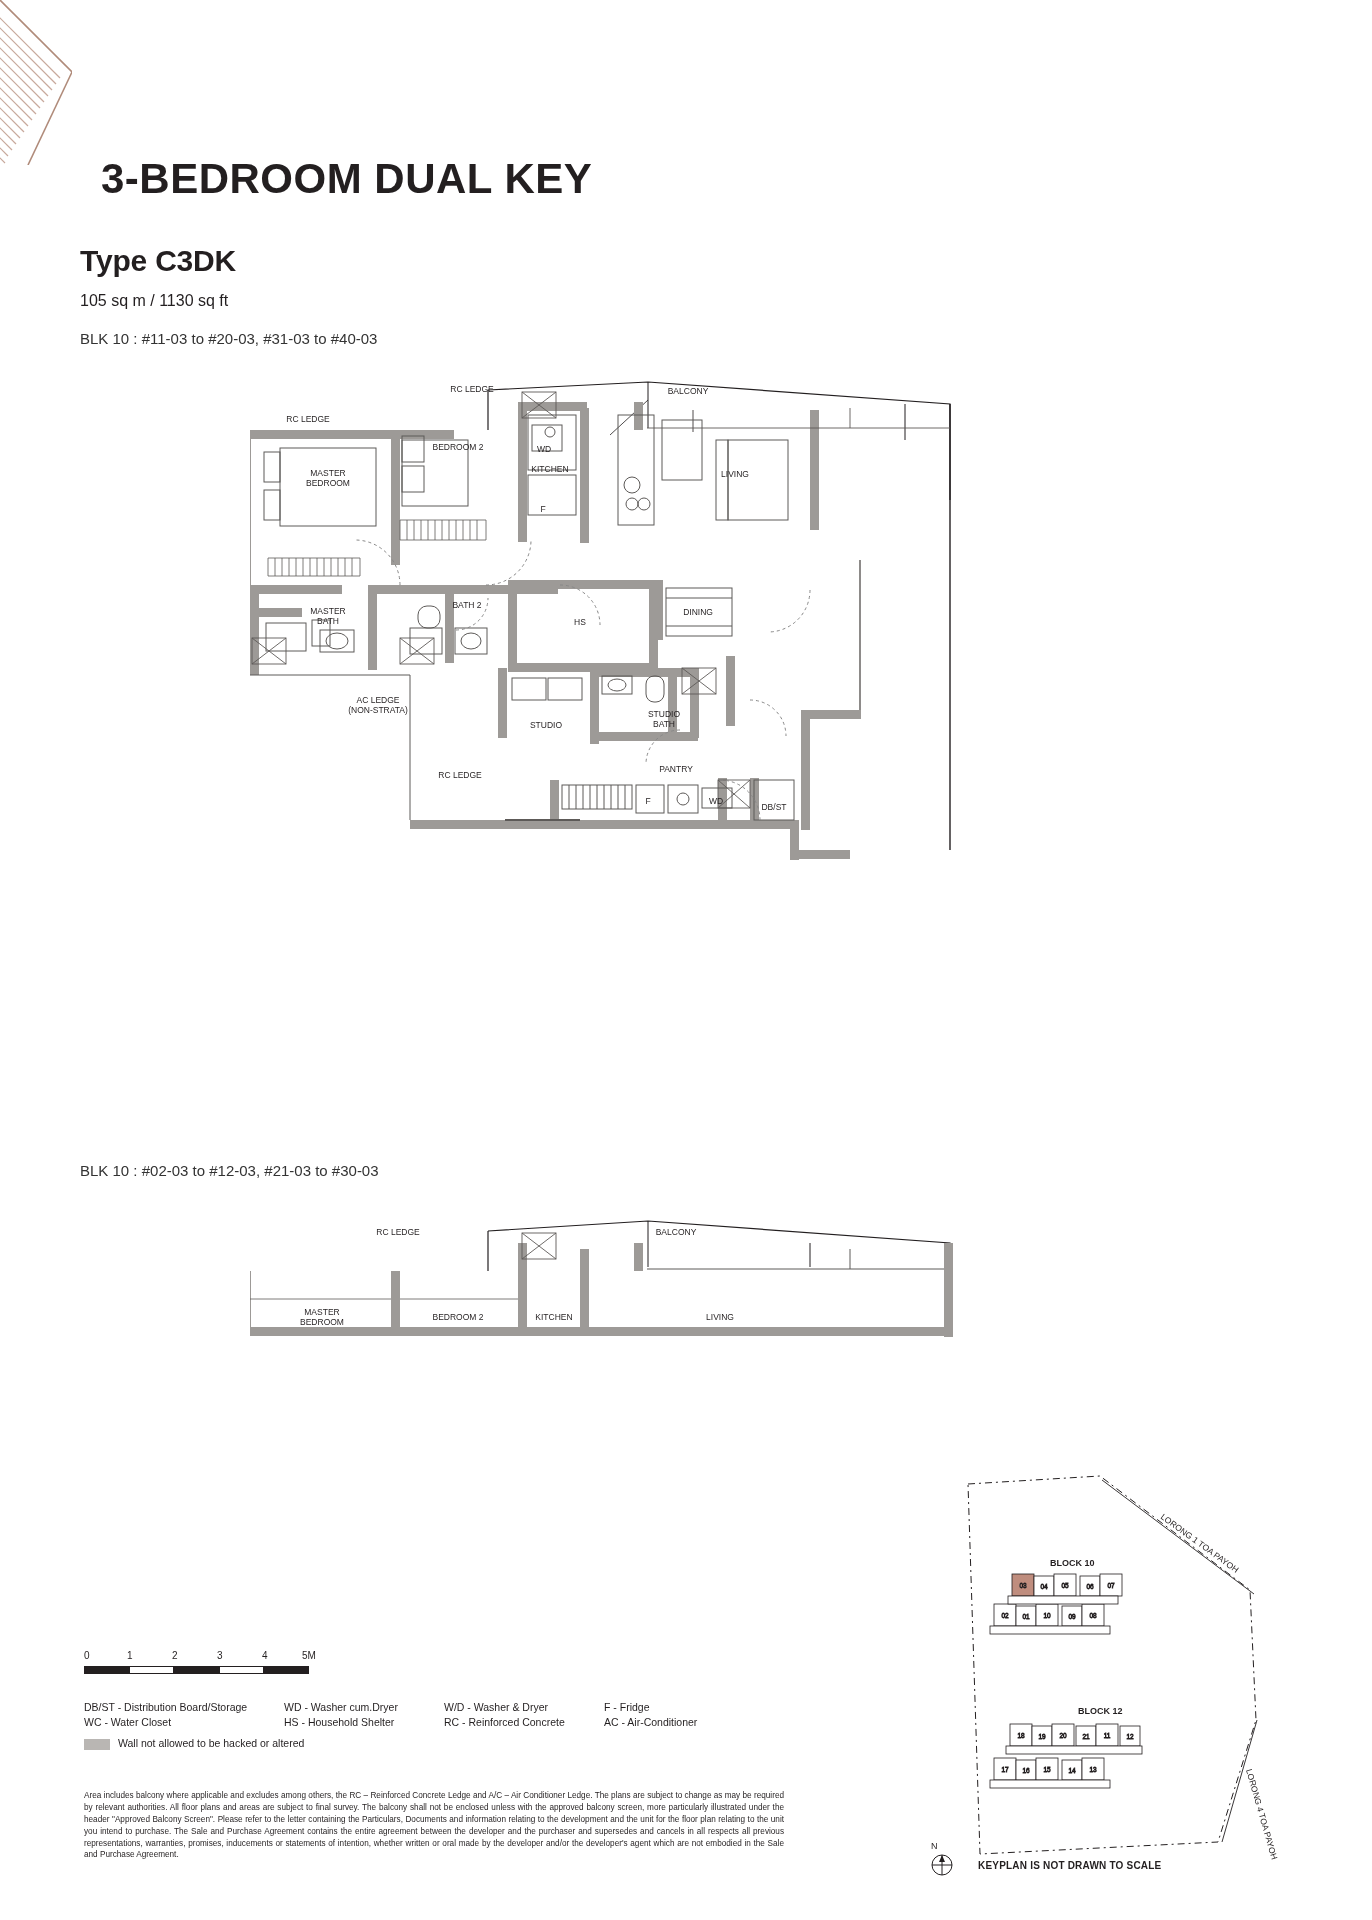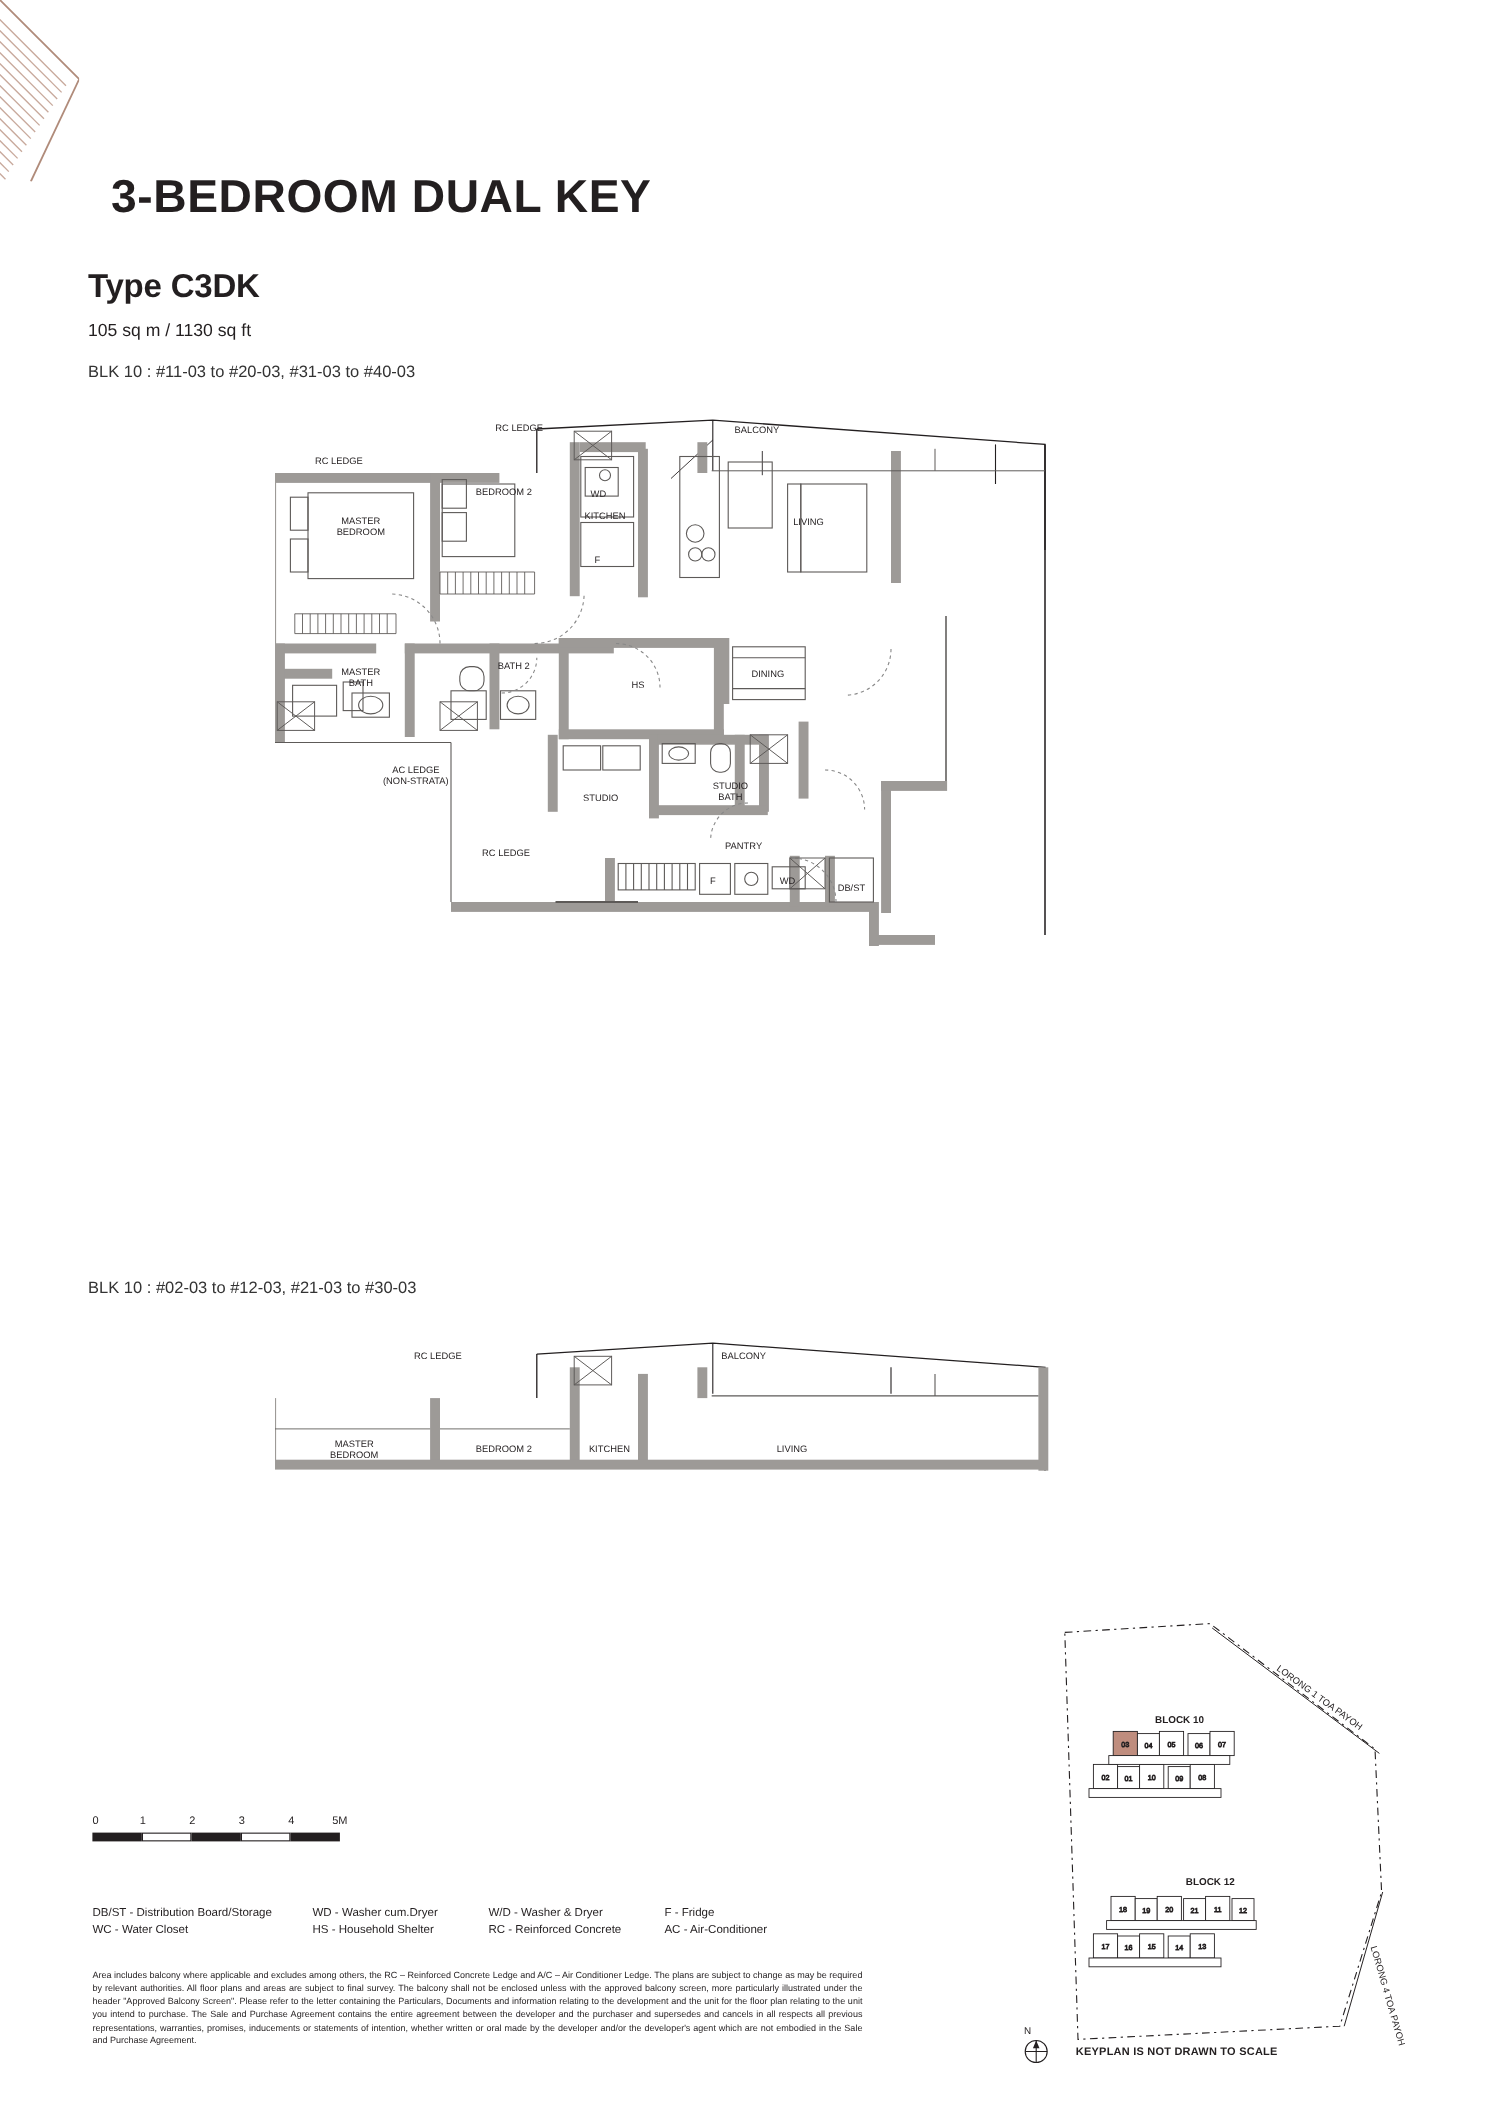--- a/index.html
+++ b/index.html
@@ -47,21 +47,21 @@
   
   .scalewrap{position:absolute;left:84px;top:1650px;width:290px;}
   .scale-nums{position:relative;height:14px;font-size:10px;color:#231f20;}
   .scale-nums span{position:absolute;top:0;}
   .scale-bar{position:relative;height:8px;margin-top:2px;}
   .scale-bar i{position:absolute;top:0;height:8px;display:block;}
 
   
   .legend{position:absolute;left:84px;top:1700px;width:720px;font-size:10.5px;line-height:1.45;}
   .legend h4{margin:0 0 3px 0;font-size:10.5px;font-weight:bold;}
-  .legend-grid{display:grid;grid-template-columns:200px 160px 160px 140px;margin-top:32px;}
+  .legend-grid{display:grid;grid-template-columns:200px 160px 160px 140px;}
   .legend-hack{display:flex;align-items:center;margin-top:6px;gap:8px;}
   .swatch{width:26px;height:11px;background:#b9b6b3;display:inline-block;}
   .disclaimer{
     position:absolute;left:84px;top:1790px;width:700px;
     font-size:8.2px;line-height:1.45;color:#231f20;text-align:justify;
   }
 
   
   .keyplan{position:absolute;left:950px;top:1470px;width:340px;height:410px;}
   .keyplan svg{display:block;}
@@ -355,20 +355,24 @@
   <div class="legend-grid">
     <div>DB/ST - Distribution Board/Storage</div>
     <div>WD - Washer cum.Dryer</div>
     <div>W/D - Washer &amp; Dryer</div>
     <div>F - Fridge</div>
     <div>WC - Water Closet</div>
     <div>HS - Household Shelter</div>
     <div>RC - Reinforced Concrete</div>
     <div>AC - Air-Conditioner</div>
   </div>
+  <div class="legend-hack">
+    <span class="swatch"></span>
+    <span>Wall not allowed to be hacked or altered</span>
+  </div>
 </div>
 
 <div class="disclaimer">Area includes balcony where applicable and excludes among others, the RC – Reinforced Concrete Ledge and A/C – Air Conditioner Ledge. The plans are subject to change as may be required by relevant authorities. All floor plans and areas are subject to final survey.  The balcony shall not be enclosed unless with the approved balcony screen, more particularly illustrated under the header "Approved Balcony Screen". Please refer to the letter containing the Particulars, Documents and information relating to the development and the unit for the floor plan relating to the unit you intend to purchase. The Sale and Purchase Agreement contains the entire agreement between the developer and the purchaser and supersedes and cancels in all respects all previous representations, warranties, promises, inducements or statements of intention, whether written or oral made by the developer and/or the developer's agent which are not embodied in the Sale and Purchase Agreement.</div>
 
 <div class="keyplan">
 <svg width="340" height="410" viewBox="0 0 340 410">
 
   <g fill="none" stroke="#231f20" stroke-width="1" stroke-dasharray="7 4 2 4">
     <path d="M18 14 L150 6 L300 120 L306 250 L268 372 L30 384 L18 14 Z"></path>
   </g>

